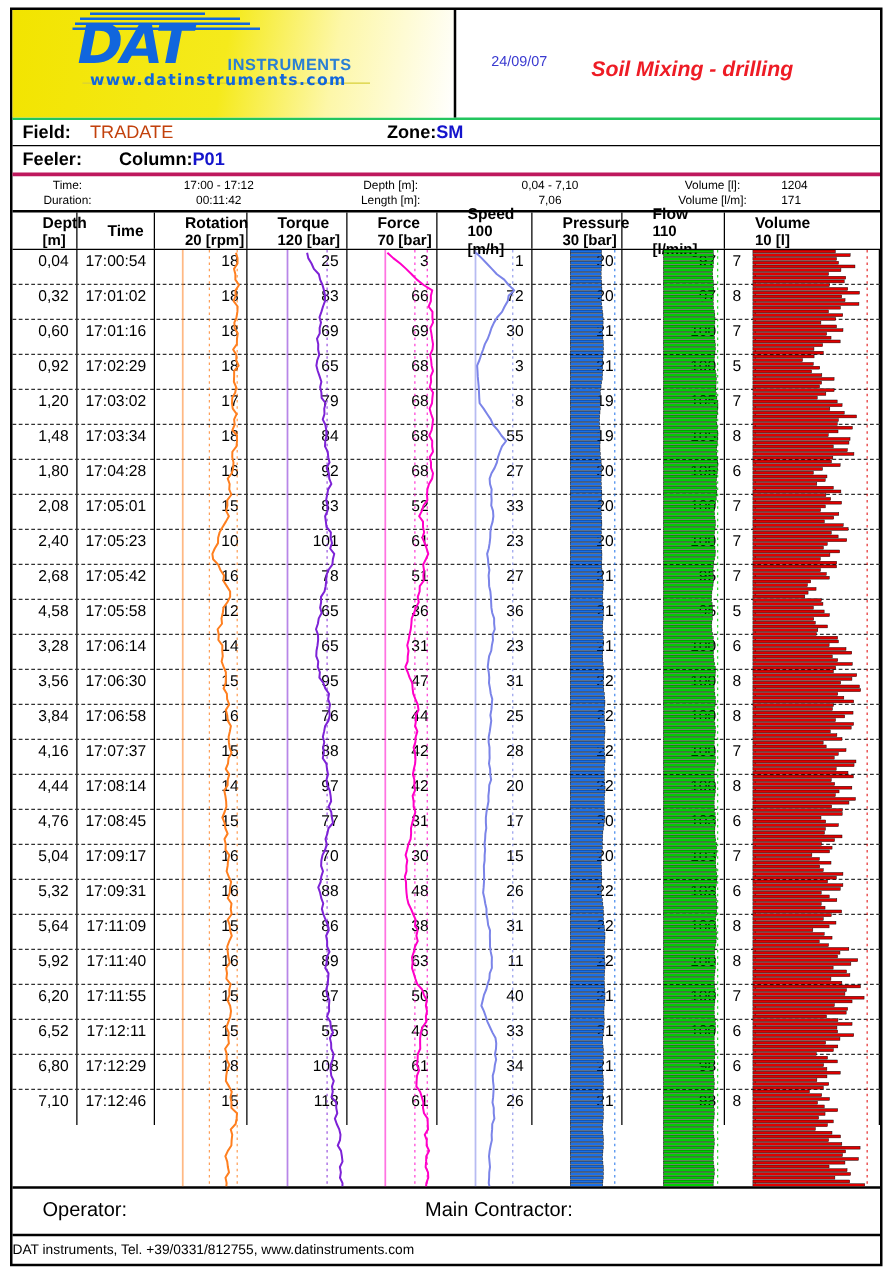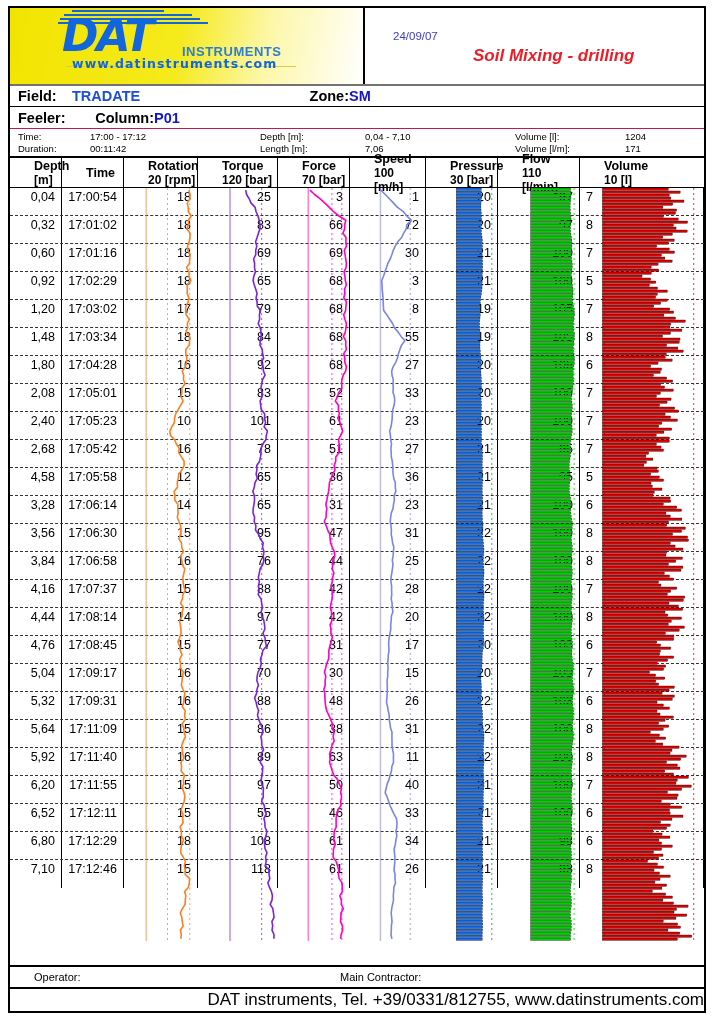--- a/index.html
+++ b/index.html
@@ -6,21 +6,21 @@
   body {
     width: 714px; height: 1024px;
     background: #ffffff;
     font-family: "Liberation Sans", sans-serif;
     overflow: hidden;
   }
   .page { width: 714px; height: 1024px; padding: 6px 8px 8px 8px; }
   .sheet { border: 2px solid #000; width: 698px; height: 1007px; display: flex; flex-direction: column; background:#fff; }
 
   
-  .hdr { display: flex; height: 78px; border-bottom: 2px solid #737373; }
+  .hdr { display: flex; height: 88px; border-bottom: 2px solid #22c55e; }
   .hdr-logo {
     width: 355px; border-right: 2px solid #000;
     background: linear-gradient(100deg,#f2e400 0%, #f5ea1c 48%, #fdf7a8 72%, #ffffff 100%);
     position: relative;
   }
   .logo-wrap { position:absolute; left:52px; top:6px; }
   .logo-text { font-family:"DejaVu Sans", sans-serif; font-weight:bold; font-style:italic;
      font-size:44px; color:#1166dd; letter-spacing:-2px; line-height:44px; }
   .logo-bars { position:absolute; left:48px; top:2px; width:158px; height:17px; }
   .logo-bars i { display:block; height:2px; background:#1166dd; margin-bottom:2px; }
@@ -28,35 +28,35 @@
   .logo-bars i:nth-child(2){width:128px;margin-left:6px;}
   .logo-bars i:nth-child(3){width:140px;margin-left:2px;}
   .logo-bars i:nth-child(4){width:150px;margin-left:0px;}
   .logo-instr { position:absolute; left:172px; top:36px; font-size:13px; font-weight:bold;
       color:#2a7fd4; letter-spacing:0.5px; font-family:"Liberation Sans",sans-serif;}
   .logo-url { position:absolute; left:62px; top:48px; font-size:12.5px; font-weight:bold;
       color:#1166dd; letter-spacing:1.1px; font-family:"DejaVu Sans",sans-serif;}
   .logo-rule { position:absolute; left:56px; top:58px; width:230px; height:1px; background:#d8cf3a;}
 
   .hdr-right { flex:1; position:relative; }
-  .hdr-date { position:absolute; left:28px; top:22px; font-size:11.5px; color:#3a3ad0; }
+  .hdr-date { position:absolute; left:28px; top:36px; font-size:11.5px; color:#3a3ad0; }
   .hdr-title { position:absolute; left:108px; top:38px; font-size:17px; font-weight:bold;
      font-style:italic; color:#ee1c25; white-space:nowrap; }
 
   
-  .fields { border-bottom:1px solid #be185d; }
+  .fields { border-bottom:3px solid #be185d; }
   .frow { display:flex; height:21px; align-items:center; }
   .frow.b { border-bottom:1px solid #000; }
   .f-lab { width:62px; padding-left:8px; font-size:14.5px; font-weight:bold; color:#000; }
-  .f-val { width:195px; font-size:14.5px; font-weight:bold; color:#1d4ed8; }
+  .f-val { width:195px; font-size:14.5px; font-weight:normal; color:#c2410c; }
   .f-lab2 { width:82px; font-size:14.5px; font-weight:bold; color:#000;text-align:right; }
   .f-val2 { font-size:14.5px; font-weight:bold; color:#1414cc; }
 
   
-  .info { border-bottom:2px solid #000; padding:1px 14px 2px 0; }
+  .info { border-bottom:2px solid #000; padding:1px 14px 2px 0;text-align:center; }
   .irow { display:flex; height:12px; align-items:center; font-size:9.5px; color:#000; }
   .i1 { width:80px; padding-left:8px; }
   .i2 { width:170px; }
   .i3 { width:105px; }
   .i4 { width:150px; }
   .i5 { width:110px; }
   .i6 { }
 
   
   .tbl { flex:1; display:flex; flex-direction:column; }
@@ -77,25 +77,25 @@
              border-bottom:1px dashed #333; pointer-events:none; }
 
   
   .w-depth{width:52px;} .w-time{width:62px;} .w-rot{width:74px;}
   .w-torq{width:80px;} .w-force{width:72px;} .w-speed{width:76px;}
   .w-pres{width:72px;} .w-flow{width:82px;} .w-vol{width:null;flex:1;}
 
   
   .graph { position:absolute; left:0; top:0; width:100%; height:100%; pointer-events:none; }
 
-  .foot-op { height:24px; border-top:2px solid #000; border-bottom:2px solid #000;
-             display:flex; align-items:center; font-size:11px; }
+  .foot-op { height:40px; border-top:2px solid #000; border-bottom:2px solid #000;
+             display:flex; align-items:center; font-size:16px; }
   .foot-op .op { padding-left:24px; width:330px; }
-  .foot-bot { height:22px; display:flex; align-items:center; justify-content:flex-end;
-              font-size:17px;padding-left:25px; }
+  .foot-bot { height:22px; display:flex; align-items:center; justify-content:flex-start;
+              font-size:11px; }
 </style>
 </head>
 <body>
 
 <div class="page">
  <div class="sheet">
 
   <div class="hdr">
     <div class="hdr-logo">
       <div class="logo-bars">

